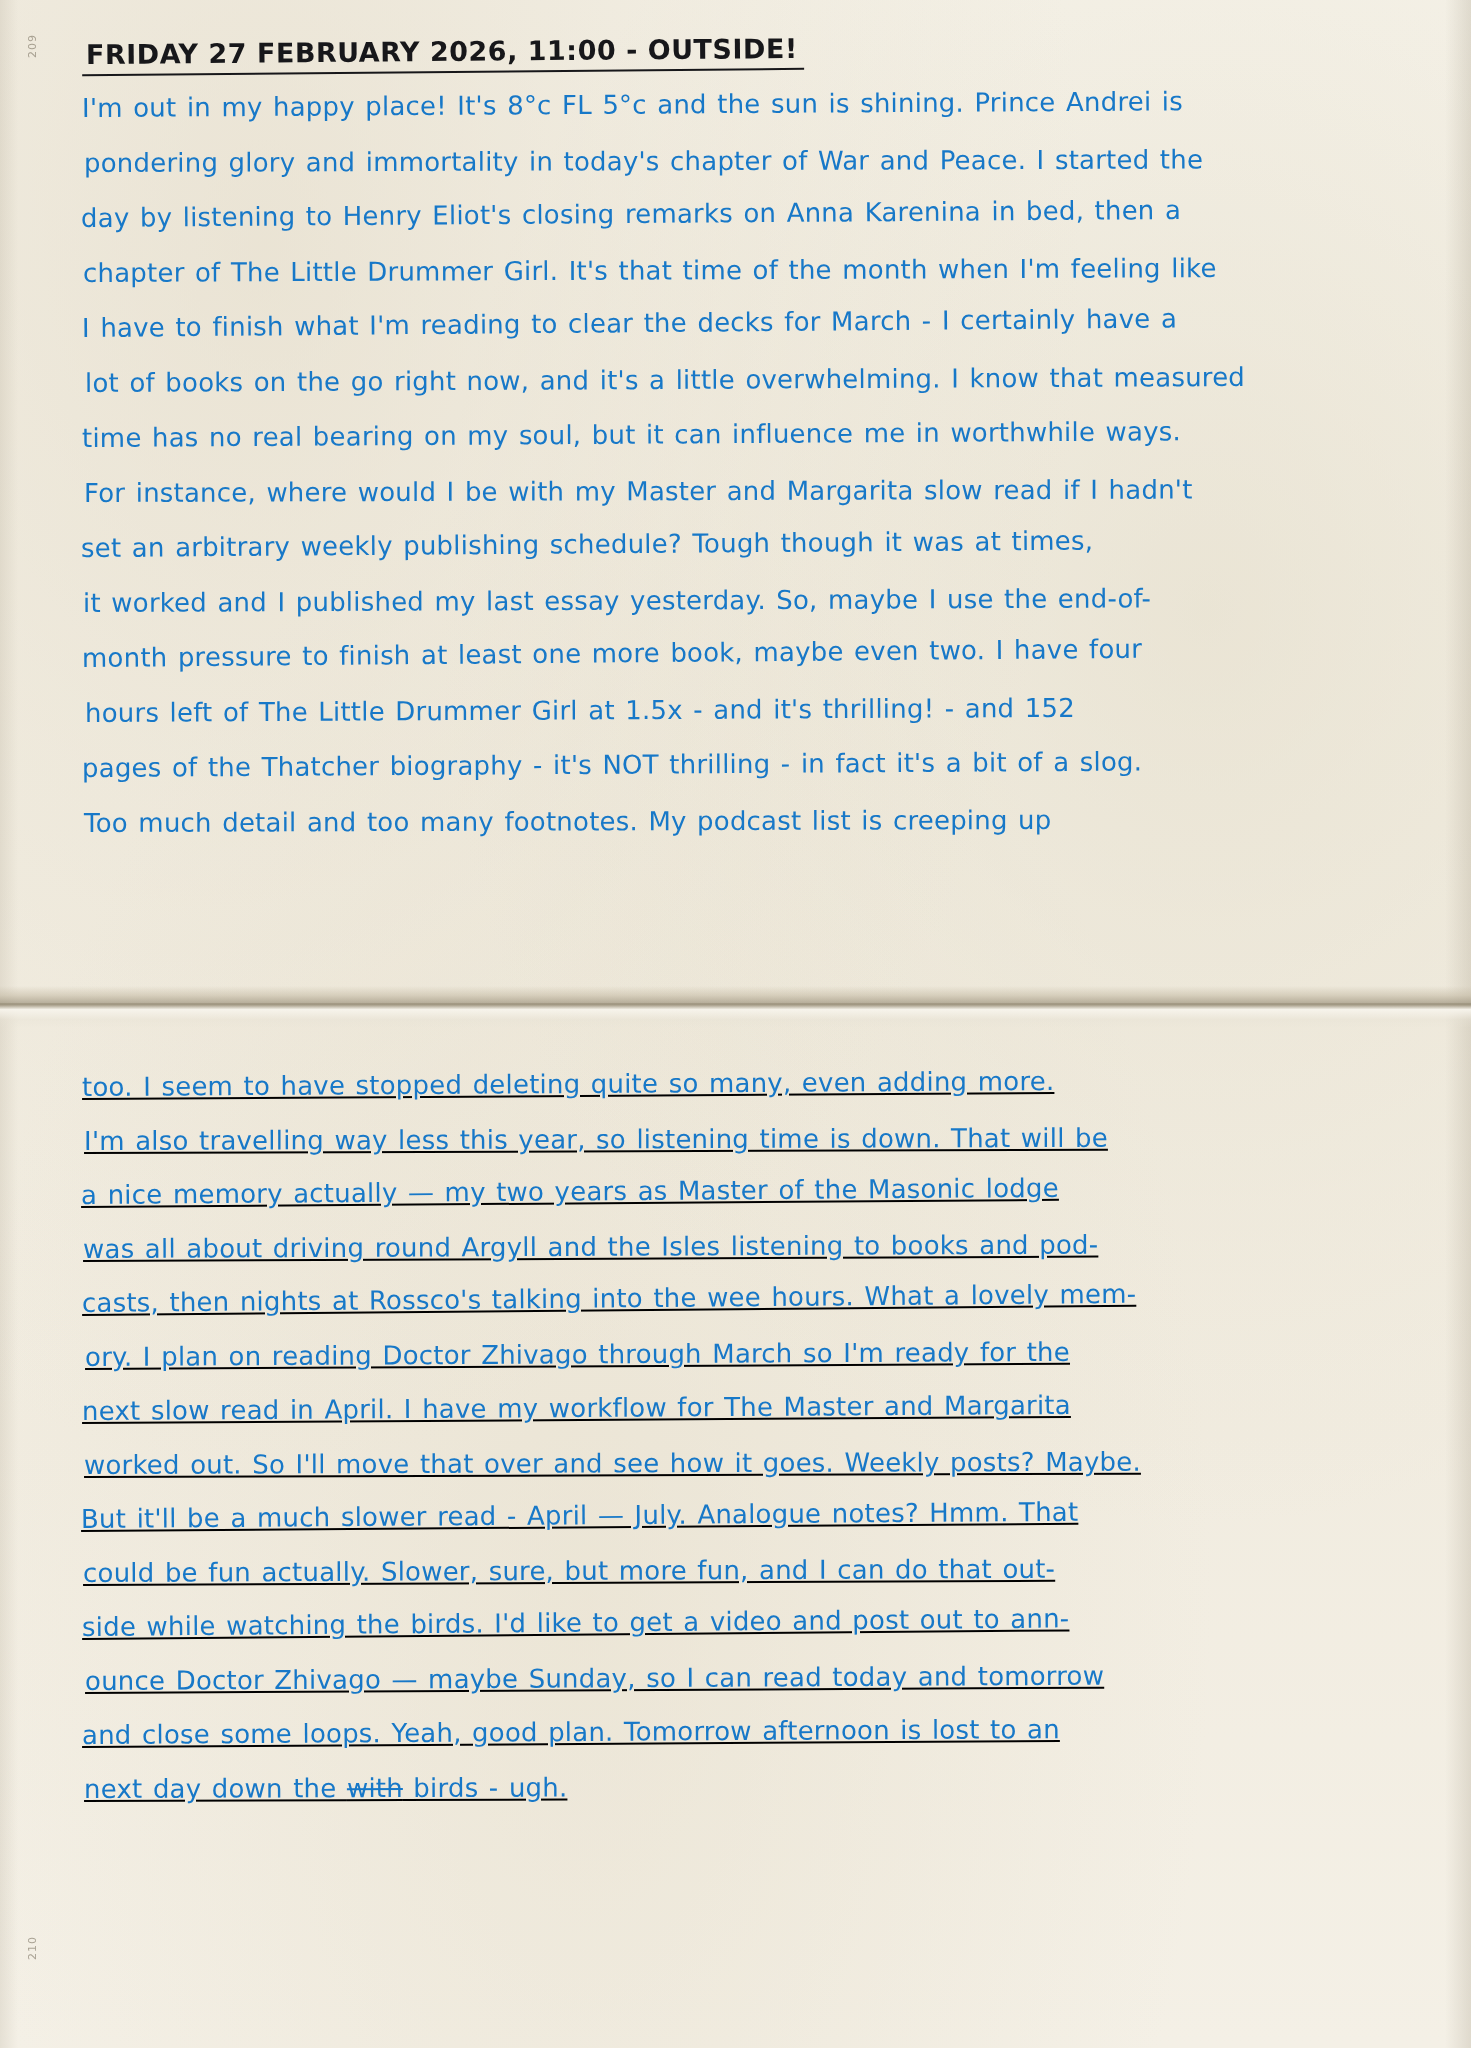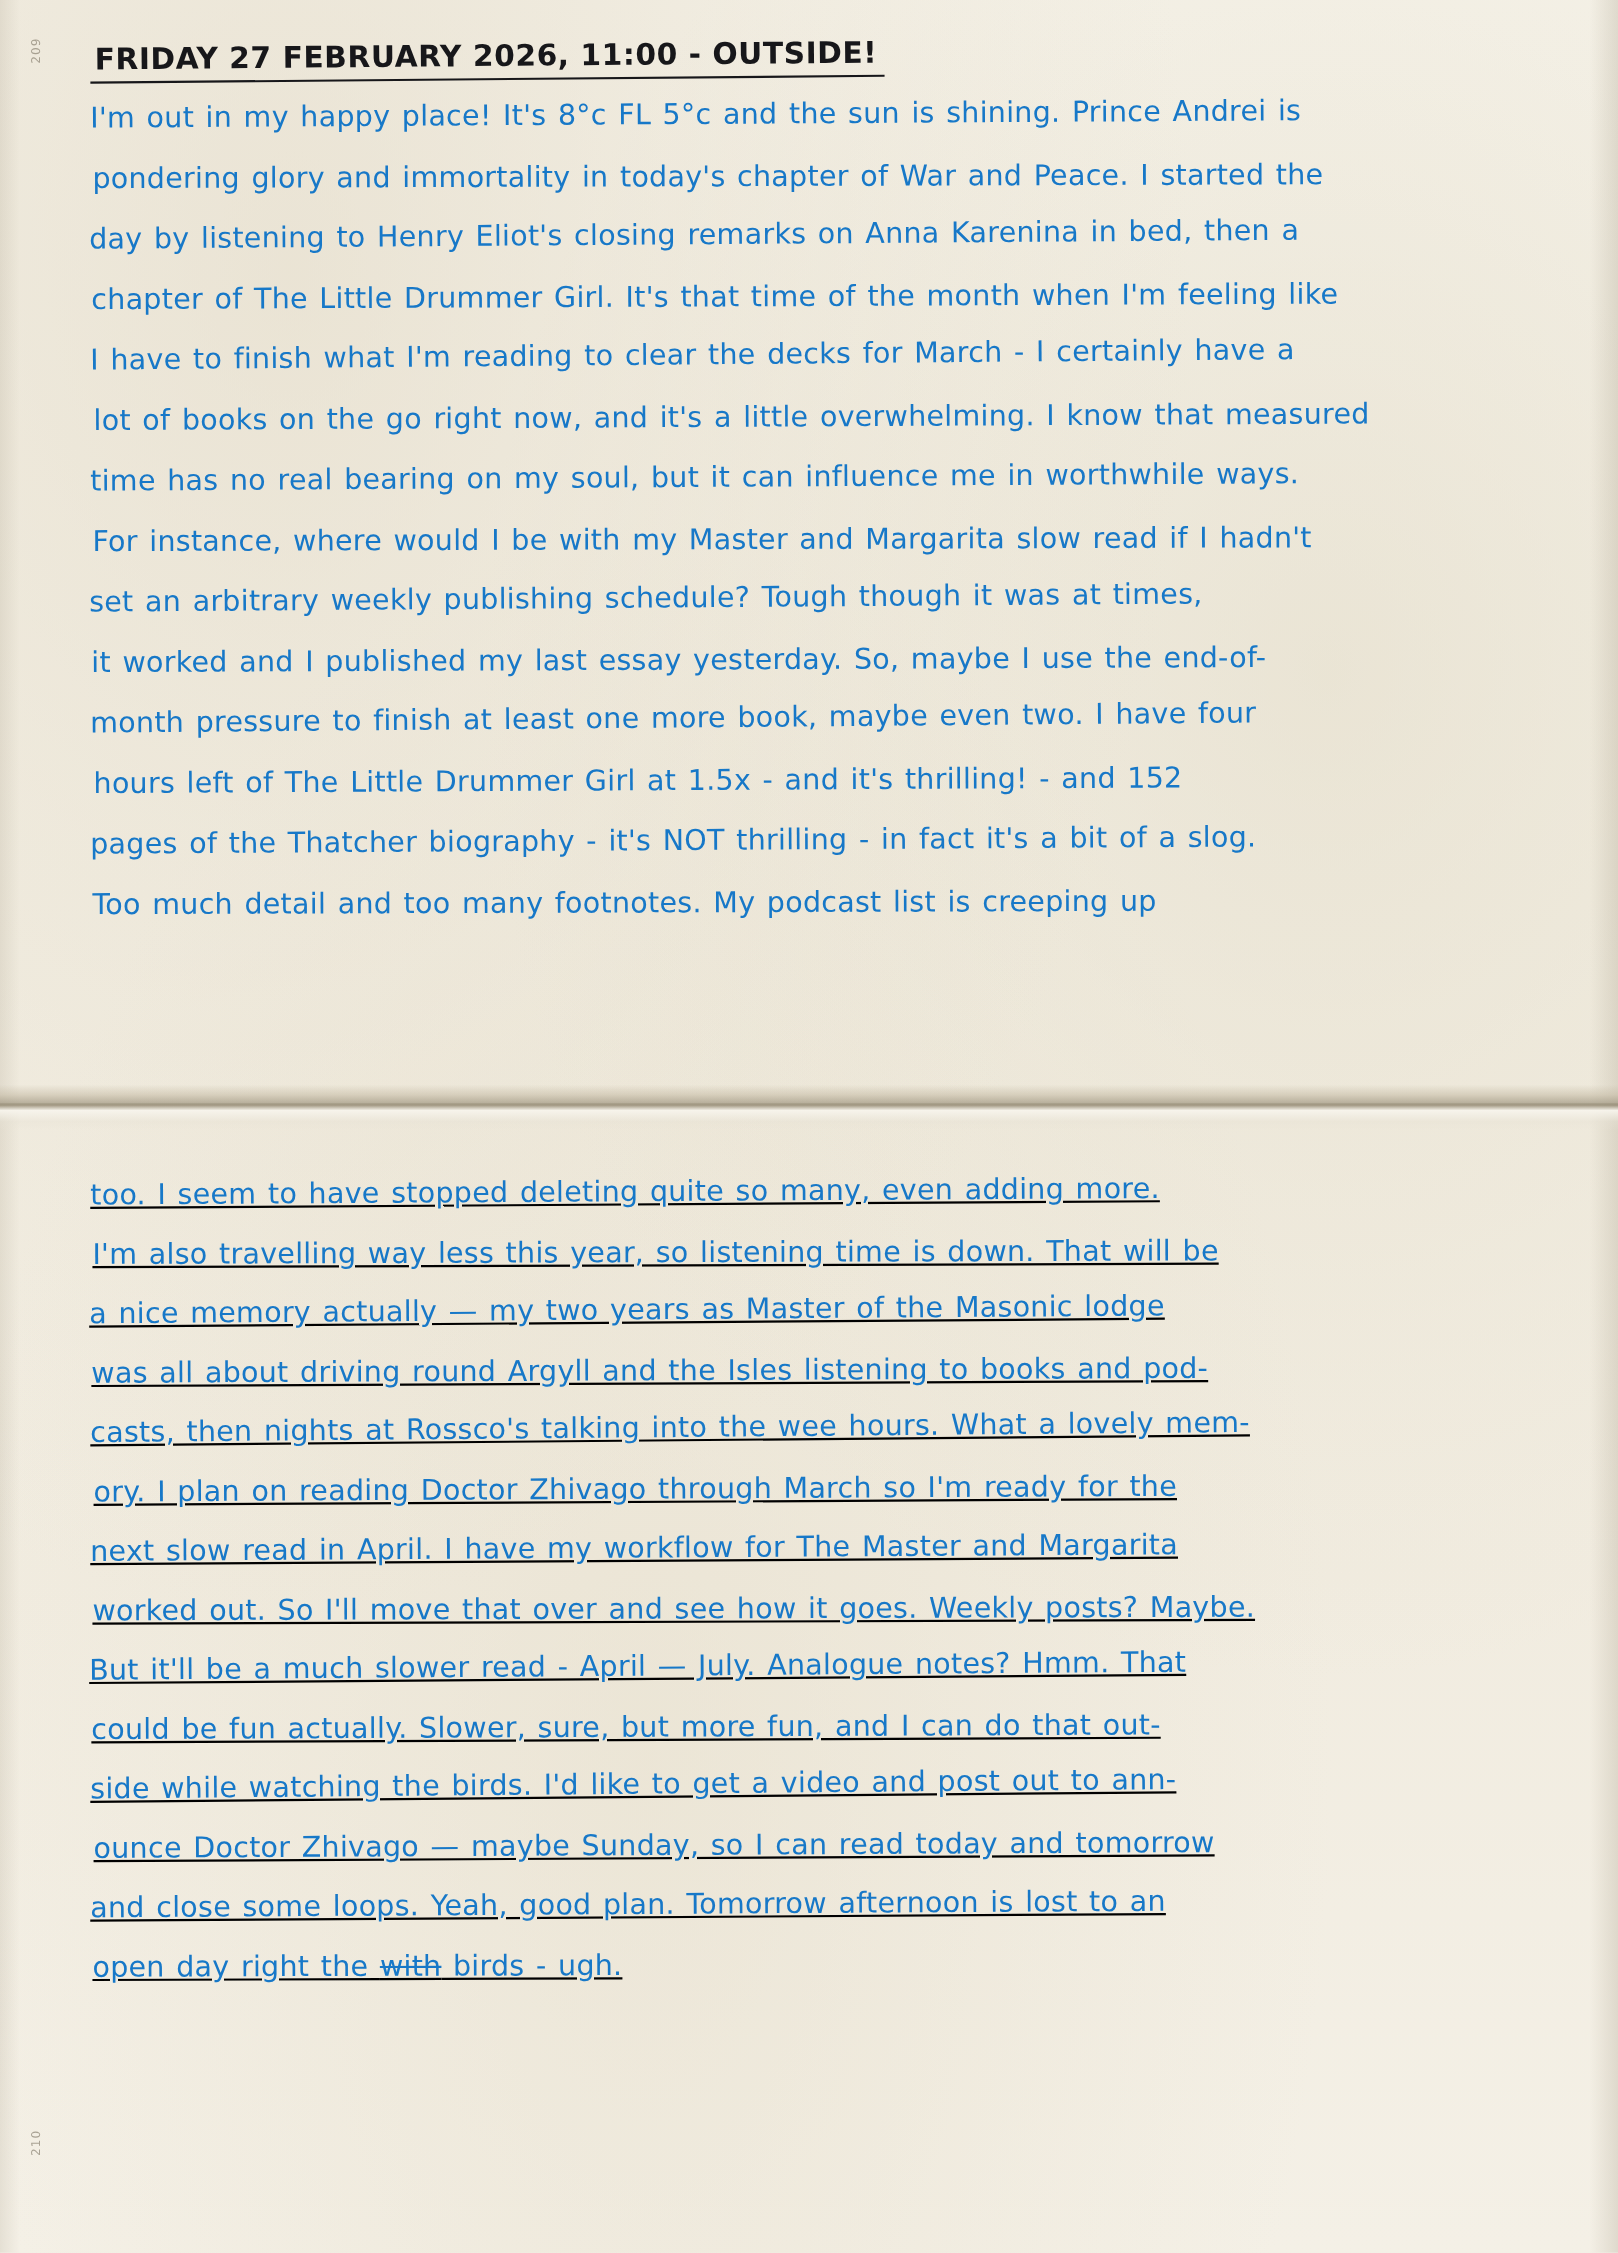--- a/index.html
+++ b/index.html
@@ -171,19 +171,19 @@
       <span class="ln">was all about driving round Argyll and the Isles listening to books and pod-</span>
       <span class="ln">casts, then nights at Rossco's talking into the wee hours. What a lovely mem-</span>
       <span class="ln">ory. I plan on reading Doctor Zhivago through March so I'm ready for the</span>
       <span class="ln">next slow read in April. I have my workflow for The Master and Margarita</span>
       <span class="ln">worked out. So I'll move that over and see how it goes. Weekly posts? Maybe.</span>
       <span class="ln">But it'll be a much slower read - April — July. Analogue notes? Hmm. That</span>
       <span class="ln">could be fun actually. Slower, sure, but more fun, and I can do that out-</span>
       <span class="ln">side while watching the birds. I'd like to get a video and post out to ann-</span>
       <span class="ln">ounce Doctor Zhivago — maybe Sunday, so I can read today and tomorrow</span>
       <span class="ln">and close some loops. Yeah, good plan. Tomorrow afternoon is lost to an</span>
-      <span class="ln"><span>open day right the </span><span class="strike">with</span><span> birds - ugh.</span></span>
+      <span class="ln"><span>next day down the </span><span class="strike">with</span><span> birds - ugh.</span></span>
     </div>
   </div>
 
   <div class="margin-num margin-num-bottom">210</div>
 
 </div>
 
 </body></html>

